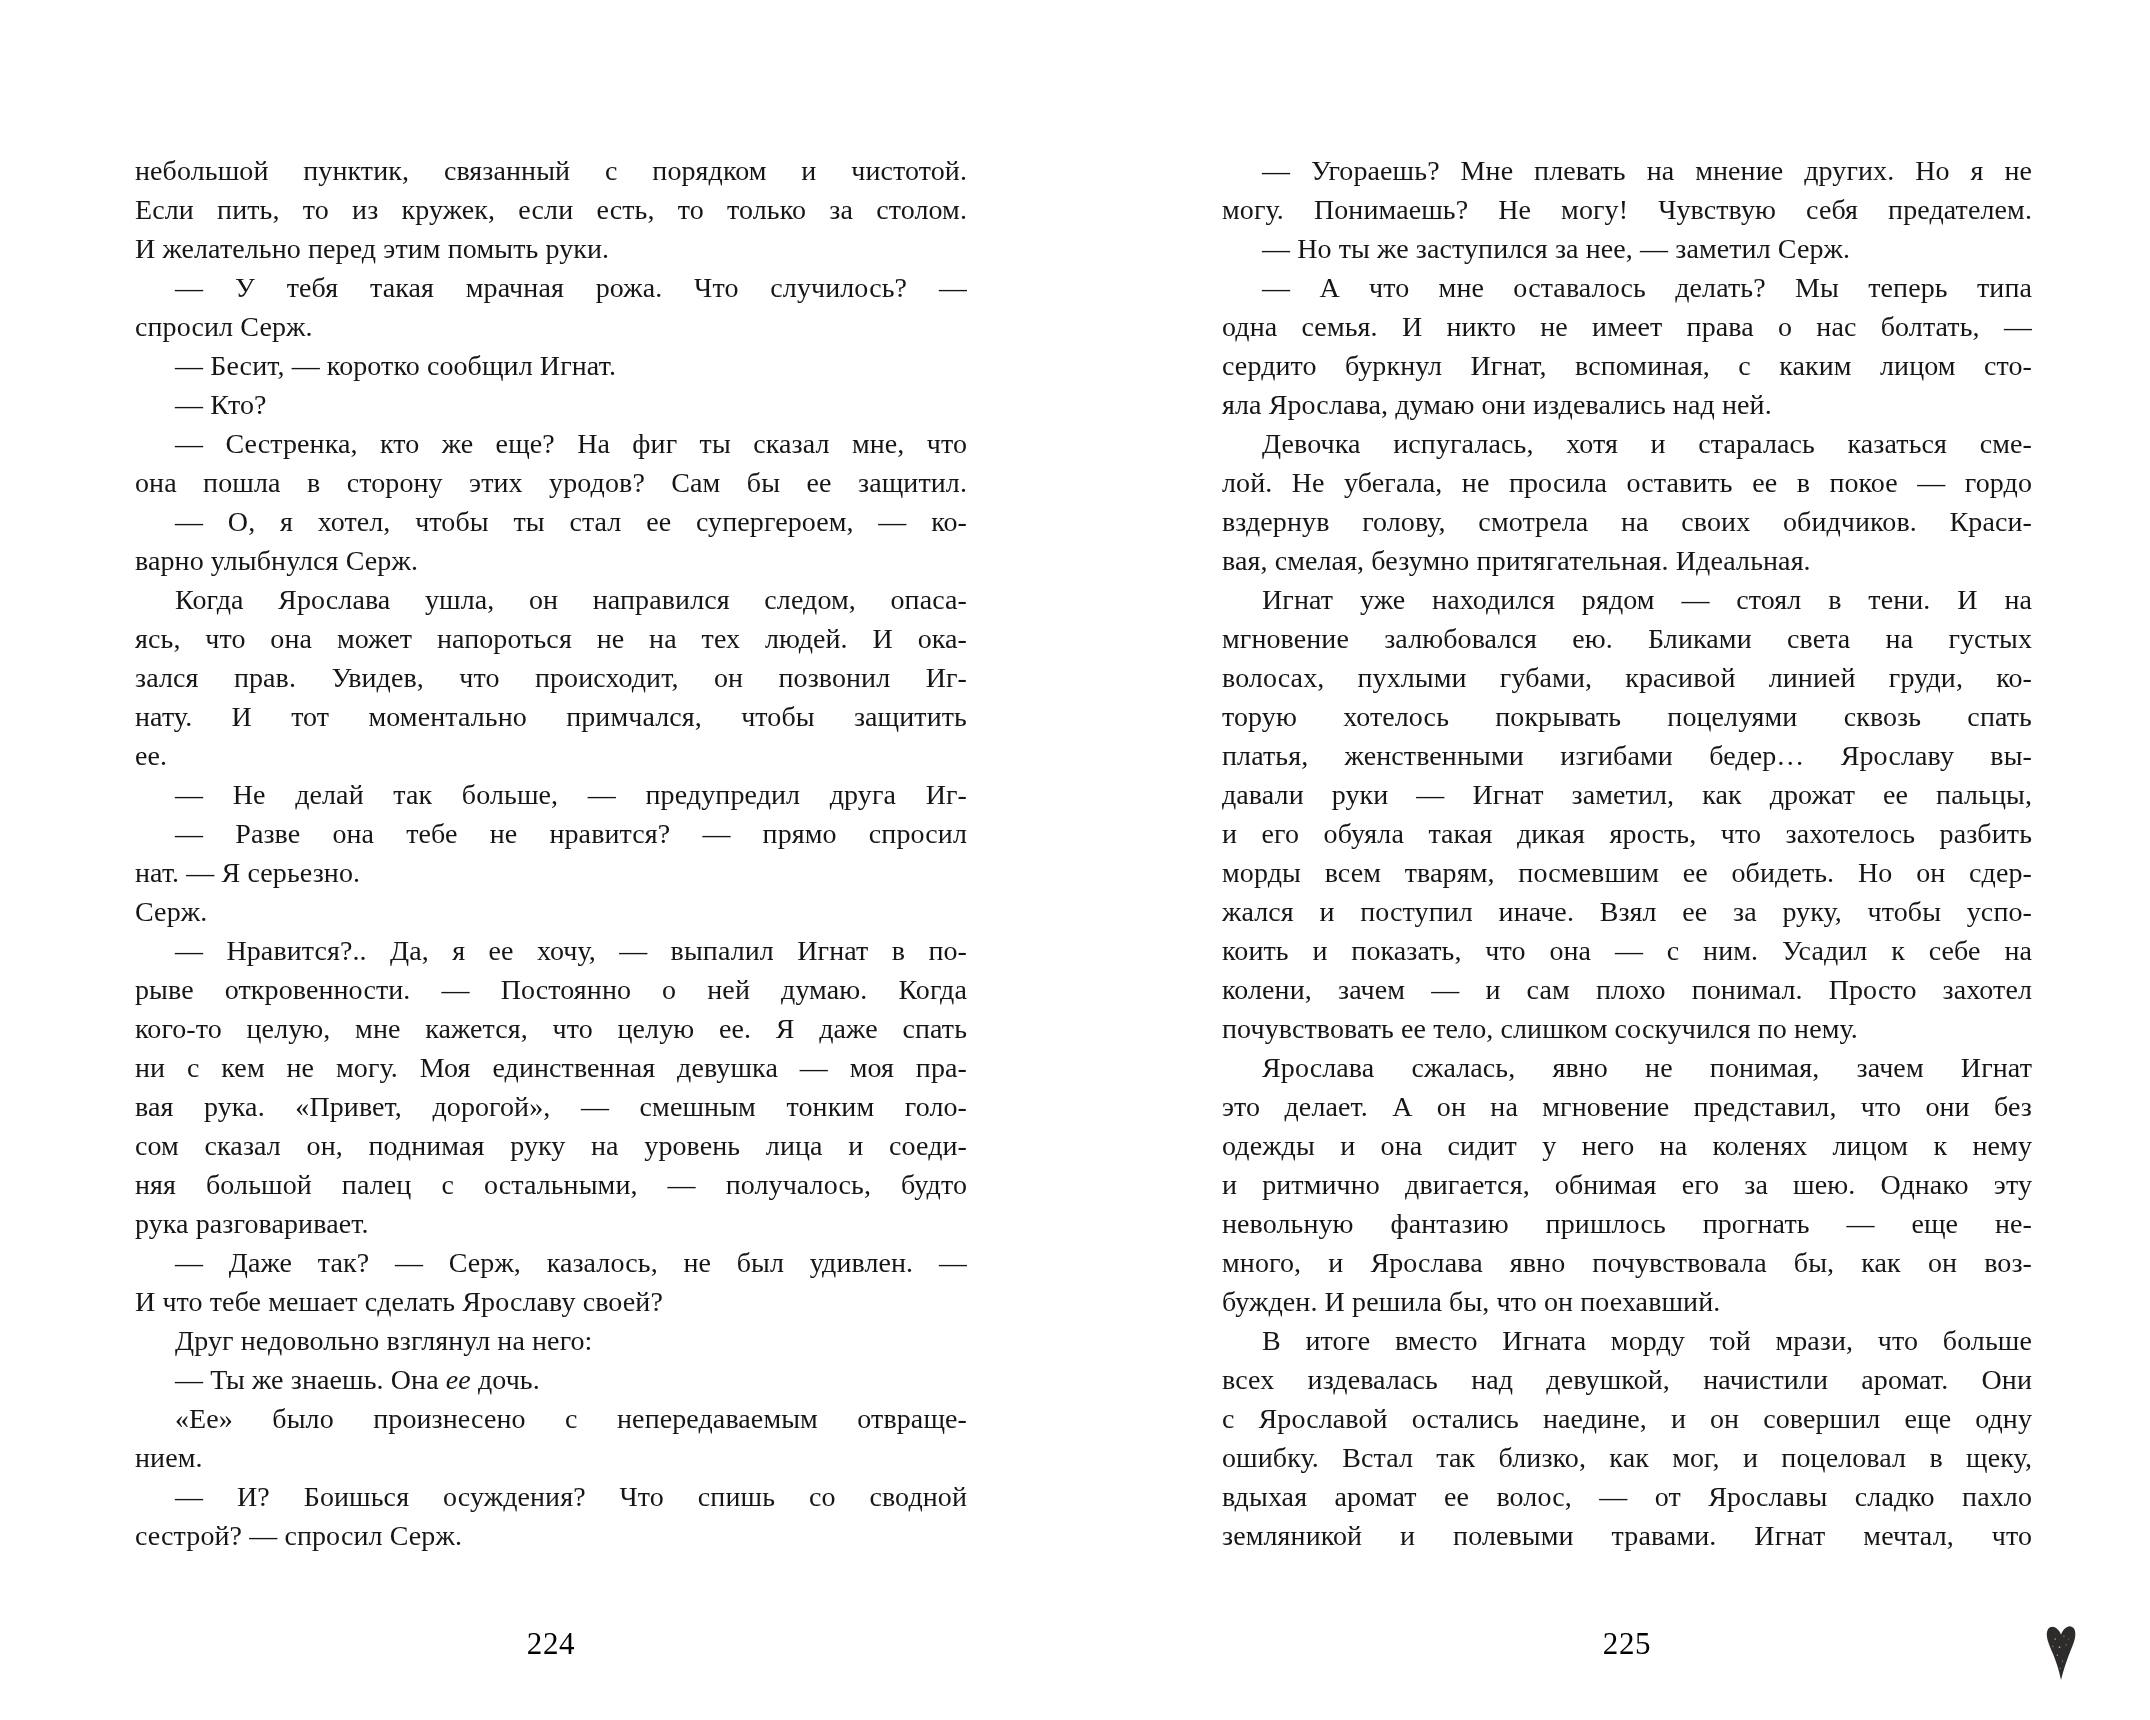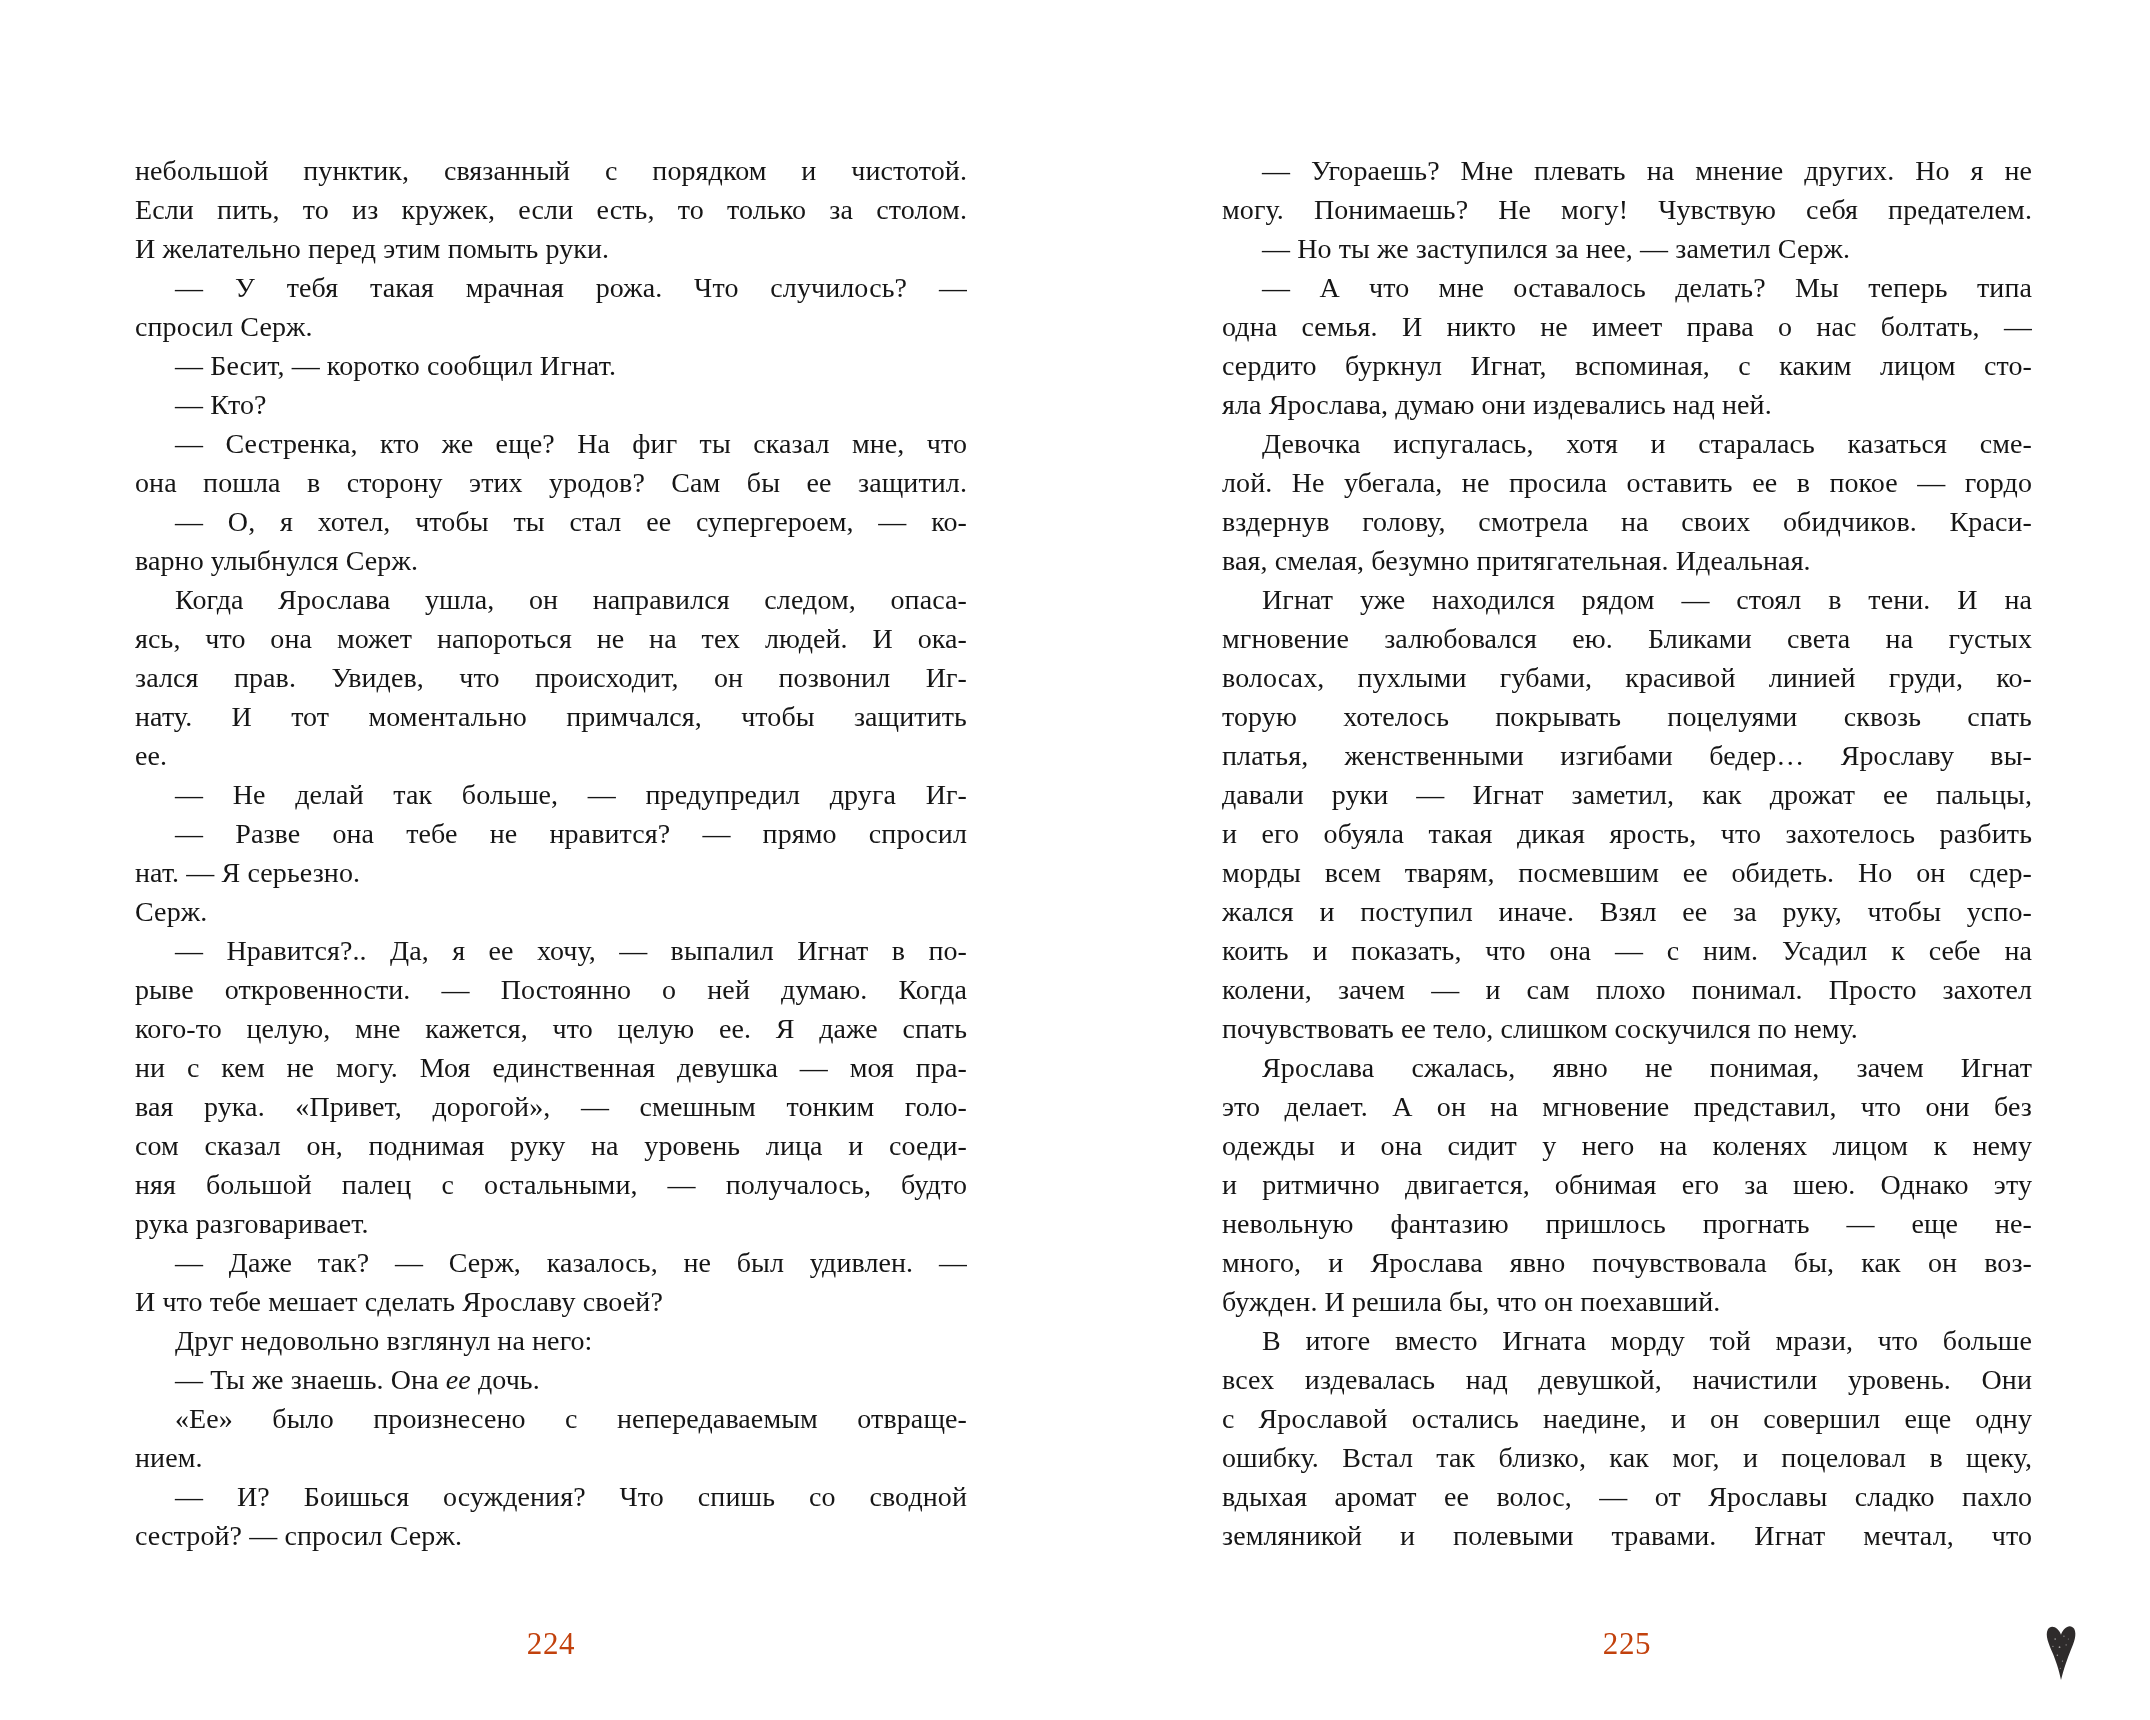--- a/index.html
+++ b/index.html
@@ -40,21 +40,21 @@
   }
   .line.ind { text-indent: 40px; }
   .it { font-style: italic; }
 
   .pagenum {
     position: absolute;
     top: 1626px;
     font-size: 31px;
     line-height: 35px;
     text-align: center;
-    color: #c2410c;
+    color: #000000;
     letter-spacing: 0.7px;
   }
   .pagenum.left-num  { left: 135px;  width: 832px; }
   .pagenum.right-num { left: 1222px; width: 810px; }
 
   .heart-wrap {
     position: absolute;
     left: 2044px;
     top: 1623px;
     width: 34px;
@@ -128,21 +128,21 @@
     <div class="line just">колени, зачем — и сам плохо понимал. Просто захотел</div>
     <div class="line left-al">почувствовать ее тело, слишком соскучился по нему.</div>
     <div class="line just ind">Ярослава сжалась, явно не понимая, зачем Игнат</div>
     <div class="line just">это делает. А он на мгновение представил, что они без</div>
     <div class="line just">одежды и она сидит у него на коленях лицом к нему</div>
     <div class="line just">и ритмично двигается, обнимая его за шею. Однако эту</div>
     <div class="line just">невольную фантазию пришлось прогнать — еще не-</div>
     <div class="line just">много, и Ярослава явно почувствовала бы, как он воз-</div>
     <div class="line left-al">бужден. И решила бы, что он поехавший.</div>
     <div class="line just ind">В итоге вместо Игната морду той мрази, что больше</div>
-    <div class="line just">всех издевалась над девушкой, начистили уровень. Они</div>
+    <div class="line just">всех издевалась над девушкой, начистили аромат. Они</div>
     <div class="line just">с Ярославой остались наедине, и он совершил еще одну</div>
     <div class="line just">ошибку. Встал так близко, как мог, и поцеловал в щеку,</div>
     <div class="line just">вдыхая аромат ее волос, — от Ярославы сладко пахло</div>
     <div class="line just">земляникой и полевыми травами. Игнат мечтал, что</div>
   </div>
 
 <div class="pagenum left-num">224</div>
 
 <div class="pagenum right-num">225</div>
 

